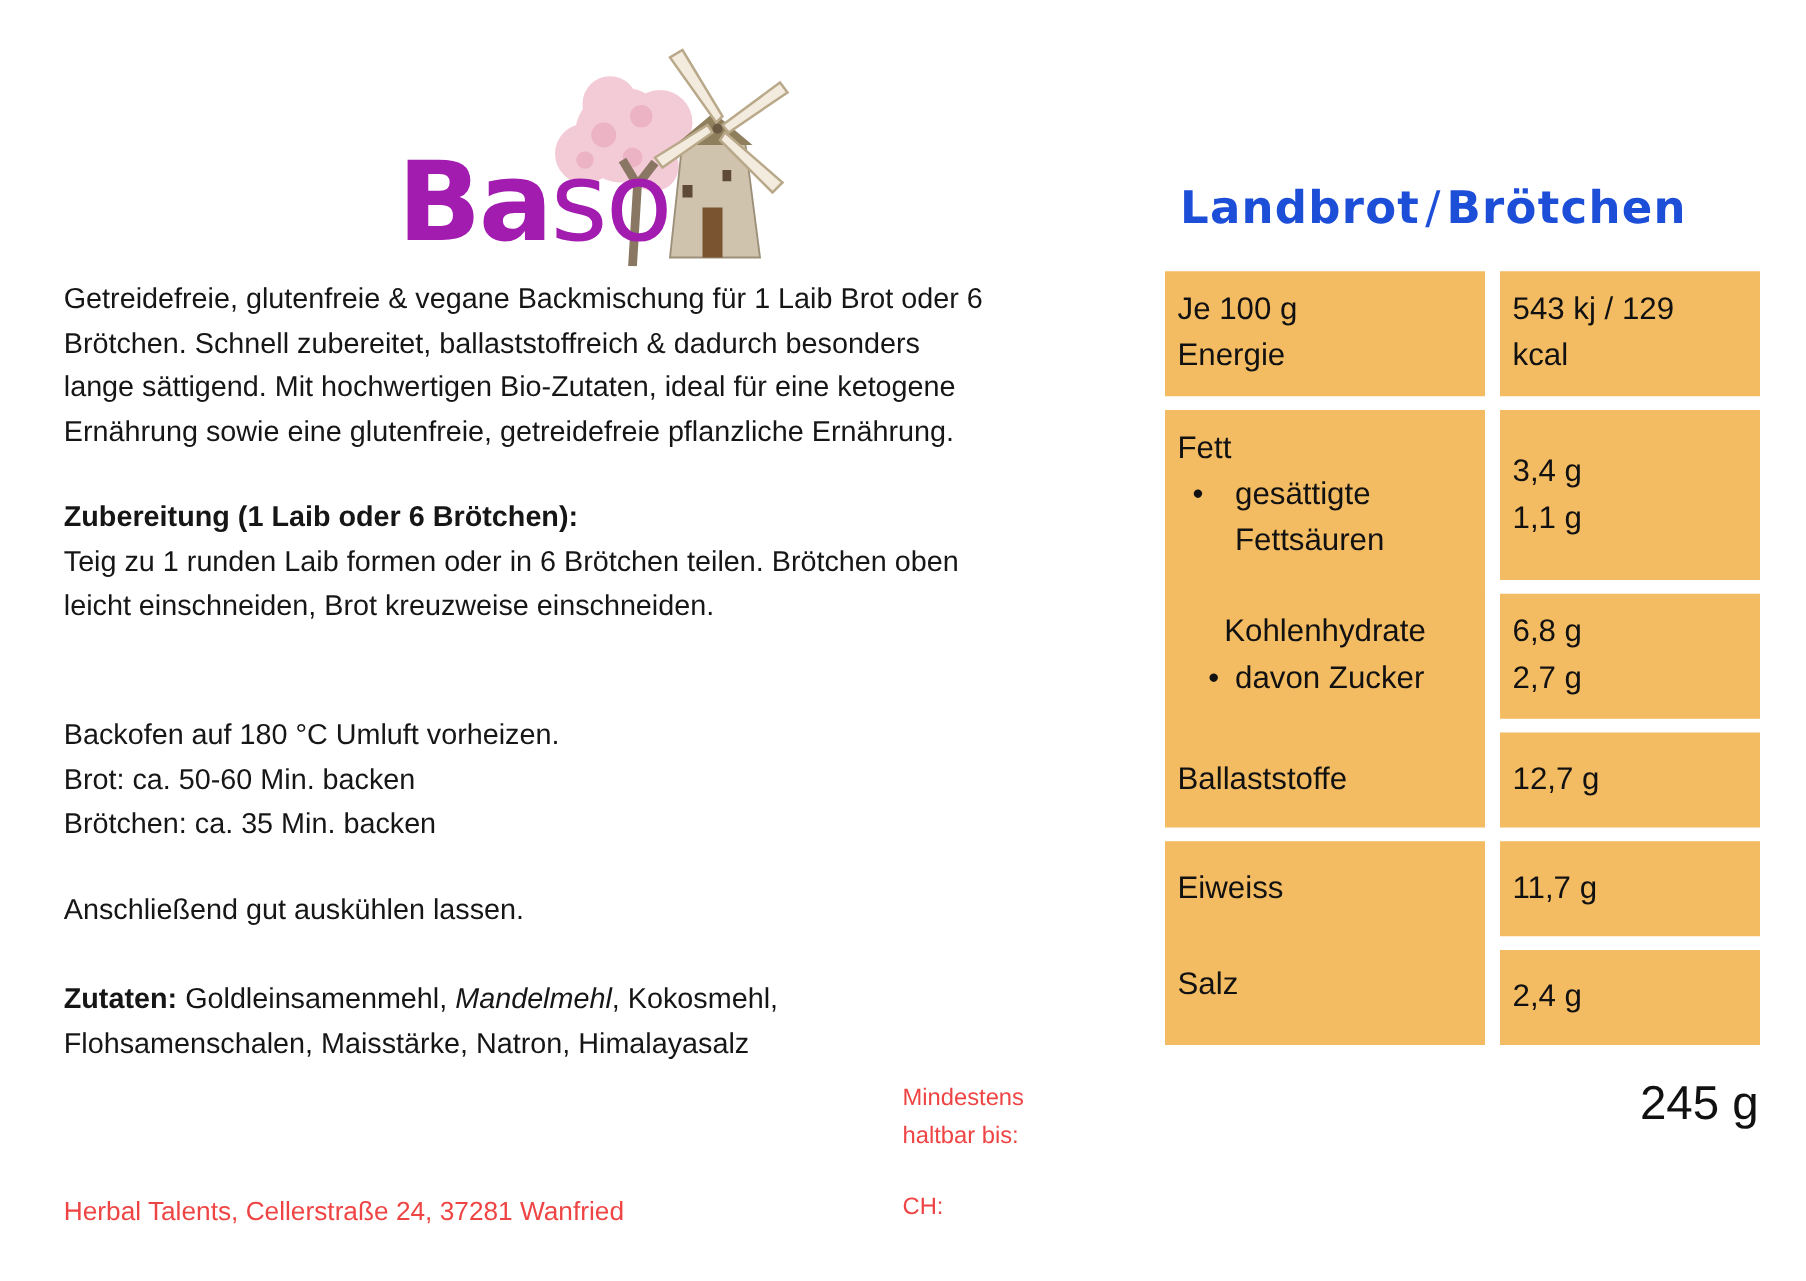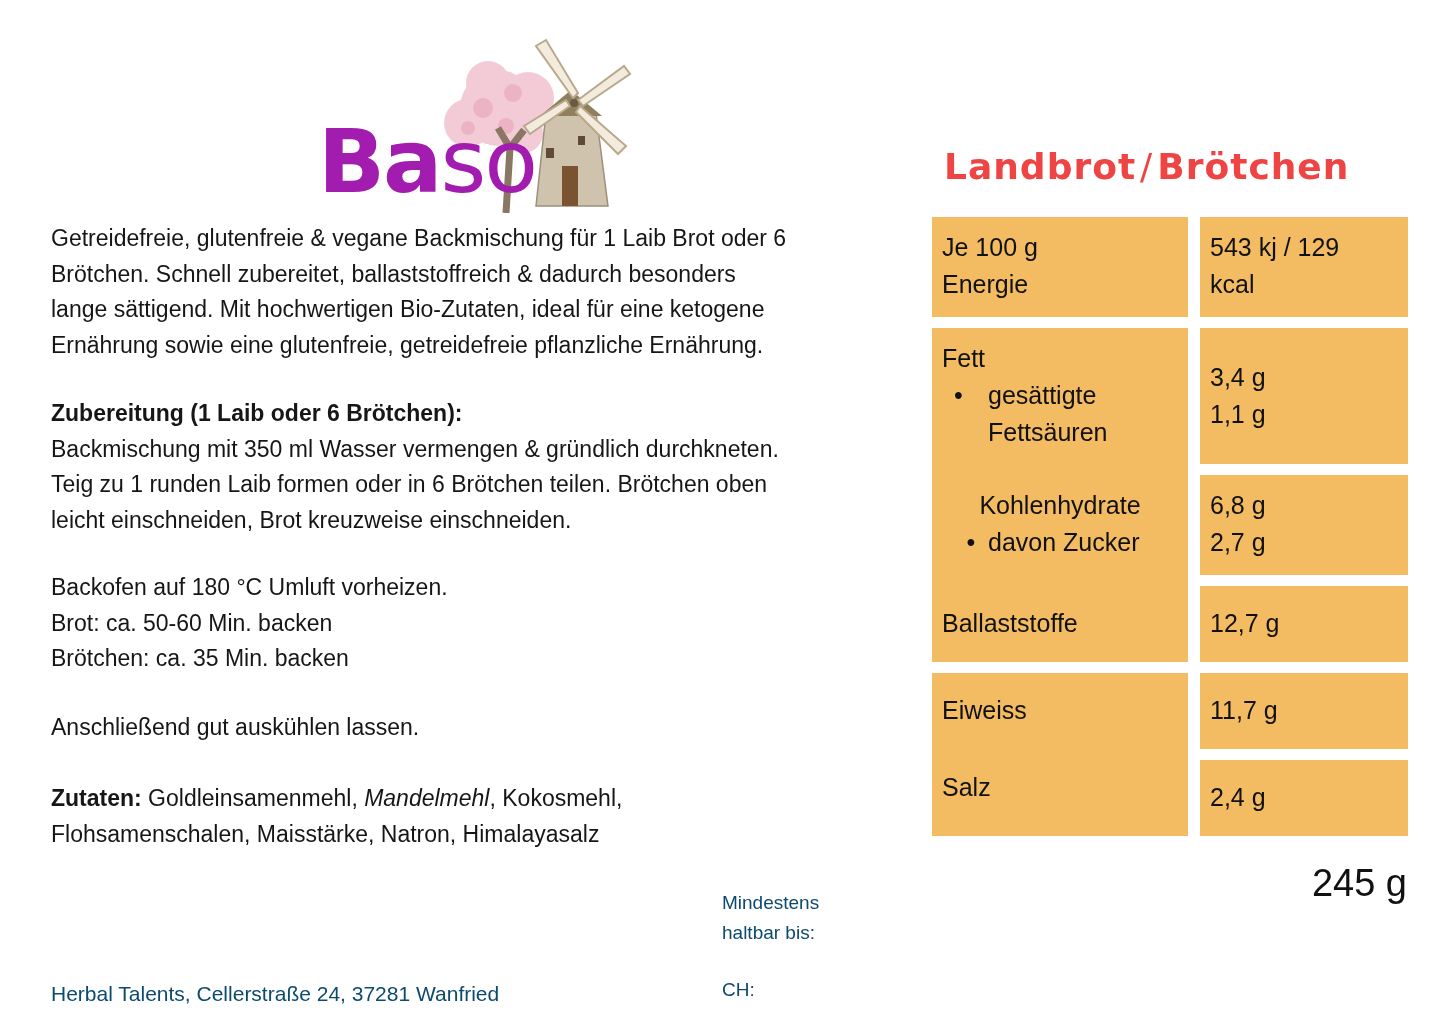--- a/index.html
+++ b/index.html
@@ -8,33 +8,33 @@
   .abs { position:absolute; }
   
   .logo { left:318px; top:38px; width:320px; height:175px; }
   .logo-text { position:absolute; left:0; top:80px; font-family:"DejaVu Sans", sans-serif;
                font-size:88px; line-height:1; color:#a21caf; letter-spacing:-2px; }
   .logo-text .ba { font-weight:bold; }
   .logo-text .so { font-weight:normal; }
   .logo-art { position:absolute; left:110px; top:0; width:210px; height:175px; }
   
   .title { left:944px; top:146px; font-family:"DejaVu Sans", sans-serif; font-weight:bold;
-           font-size:36px; color:#ef4444; letter-spacing:1px; white-space:nowrap; }
+           font-size:36px; color:#1d4ed8; letter-spacing:1px; white-space:nowrap; }
   .title .slash { font-weight:normal; margin:0 4px; }
   
   .text { left:51px; font-size:23px; line-height:35.5px; white-space:nowrap; color:#161616; }
   .bold { font-weight:bold; }
   .ital { font-style:italic; }
   
   .cell { position:absolute; background:#f3bb62; box-sizing:border-box; padding:12px 10px;
           font-size:25px; line-height:37px; color:#111; }
   .cell .bullet-item { display:flex; padding-left:12px; }
   .cell .bullet-item .dot { width:34px; flex:none; }
   .weight { right:38px; top:862px; font-size:38px; color:#111; }
-  .small { font-size:19px; line-height:30px; color:#0c4a6e;margin-top:24px; }
+  .small { font-size:19px; line-height:30px; color:#ef4444; }
 </style>
 </head>
 <body>
 
 <div class="abs logo">
   <svg class="logo-art" viewBox="0 0 210 175">
 
     <g fill="#f2c6d3" opacity="0.9">
       <circle cx="70" cy="70" r="38"></circle>
         <circle cx="40" cy="85" r="24"></circle>
@@ -73,21 +73,20 @@
 
 <div class="abs text" style="top:221px;">
   <div>Getreidefreie, glutenfreie &amp; vegane Backmischung für 1 Laib Brot oder 6</div>
   <div>Brötchen. Schnell zubereitet, ballaststoffreich &amp; dadurch besonders</div>
   <div>lange sättigend. Mit hochwertigen Bio-Zutaten, ideal für eine ketogene</div>
   <div>Ernährung sowie eine glutenfreie, getreidefreie pflanzliche Ernährung.</div>
 </div>
 
 <div class="abs text" style="top:396px;">
   <div class="bold">Zubereitung (1 Laib oder 6 Brötchen):</div>
-  <div>Backmischung mit 350 ml Wasser vermengen &amp; gründlich durchkneten.</div>
   <div>Teig zu 1 runden Laib formen oder in 6 Brötchen teilen. Brötchen oben</div>
   <div>leicht einschneiden, Brot kreuzweise einschneiden.</div>
 </div>
 
 <div class="abs text" style="top:570px;">
   <div>Backofen auf 180 °C Umluft vorheizen.</div>
   <div>Brot: ca. 50-60 Min. backen</div>
   <div>Brötchen: ca. 35 Min. backen</div>
 </div>
 

